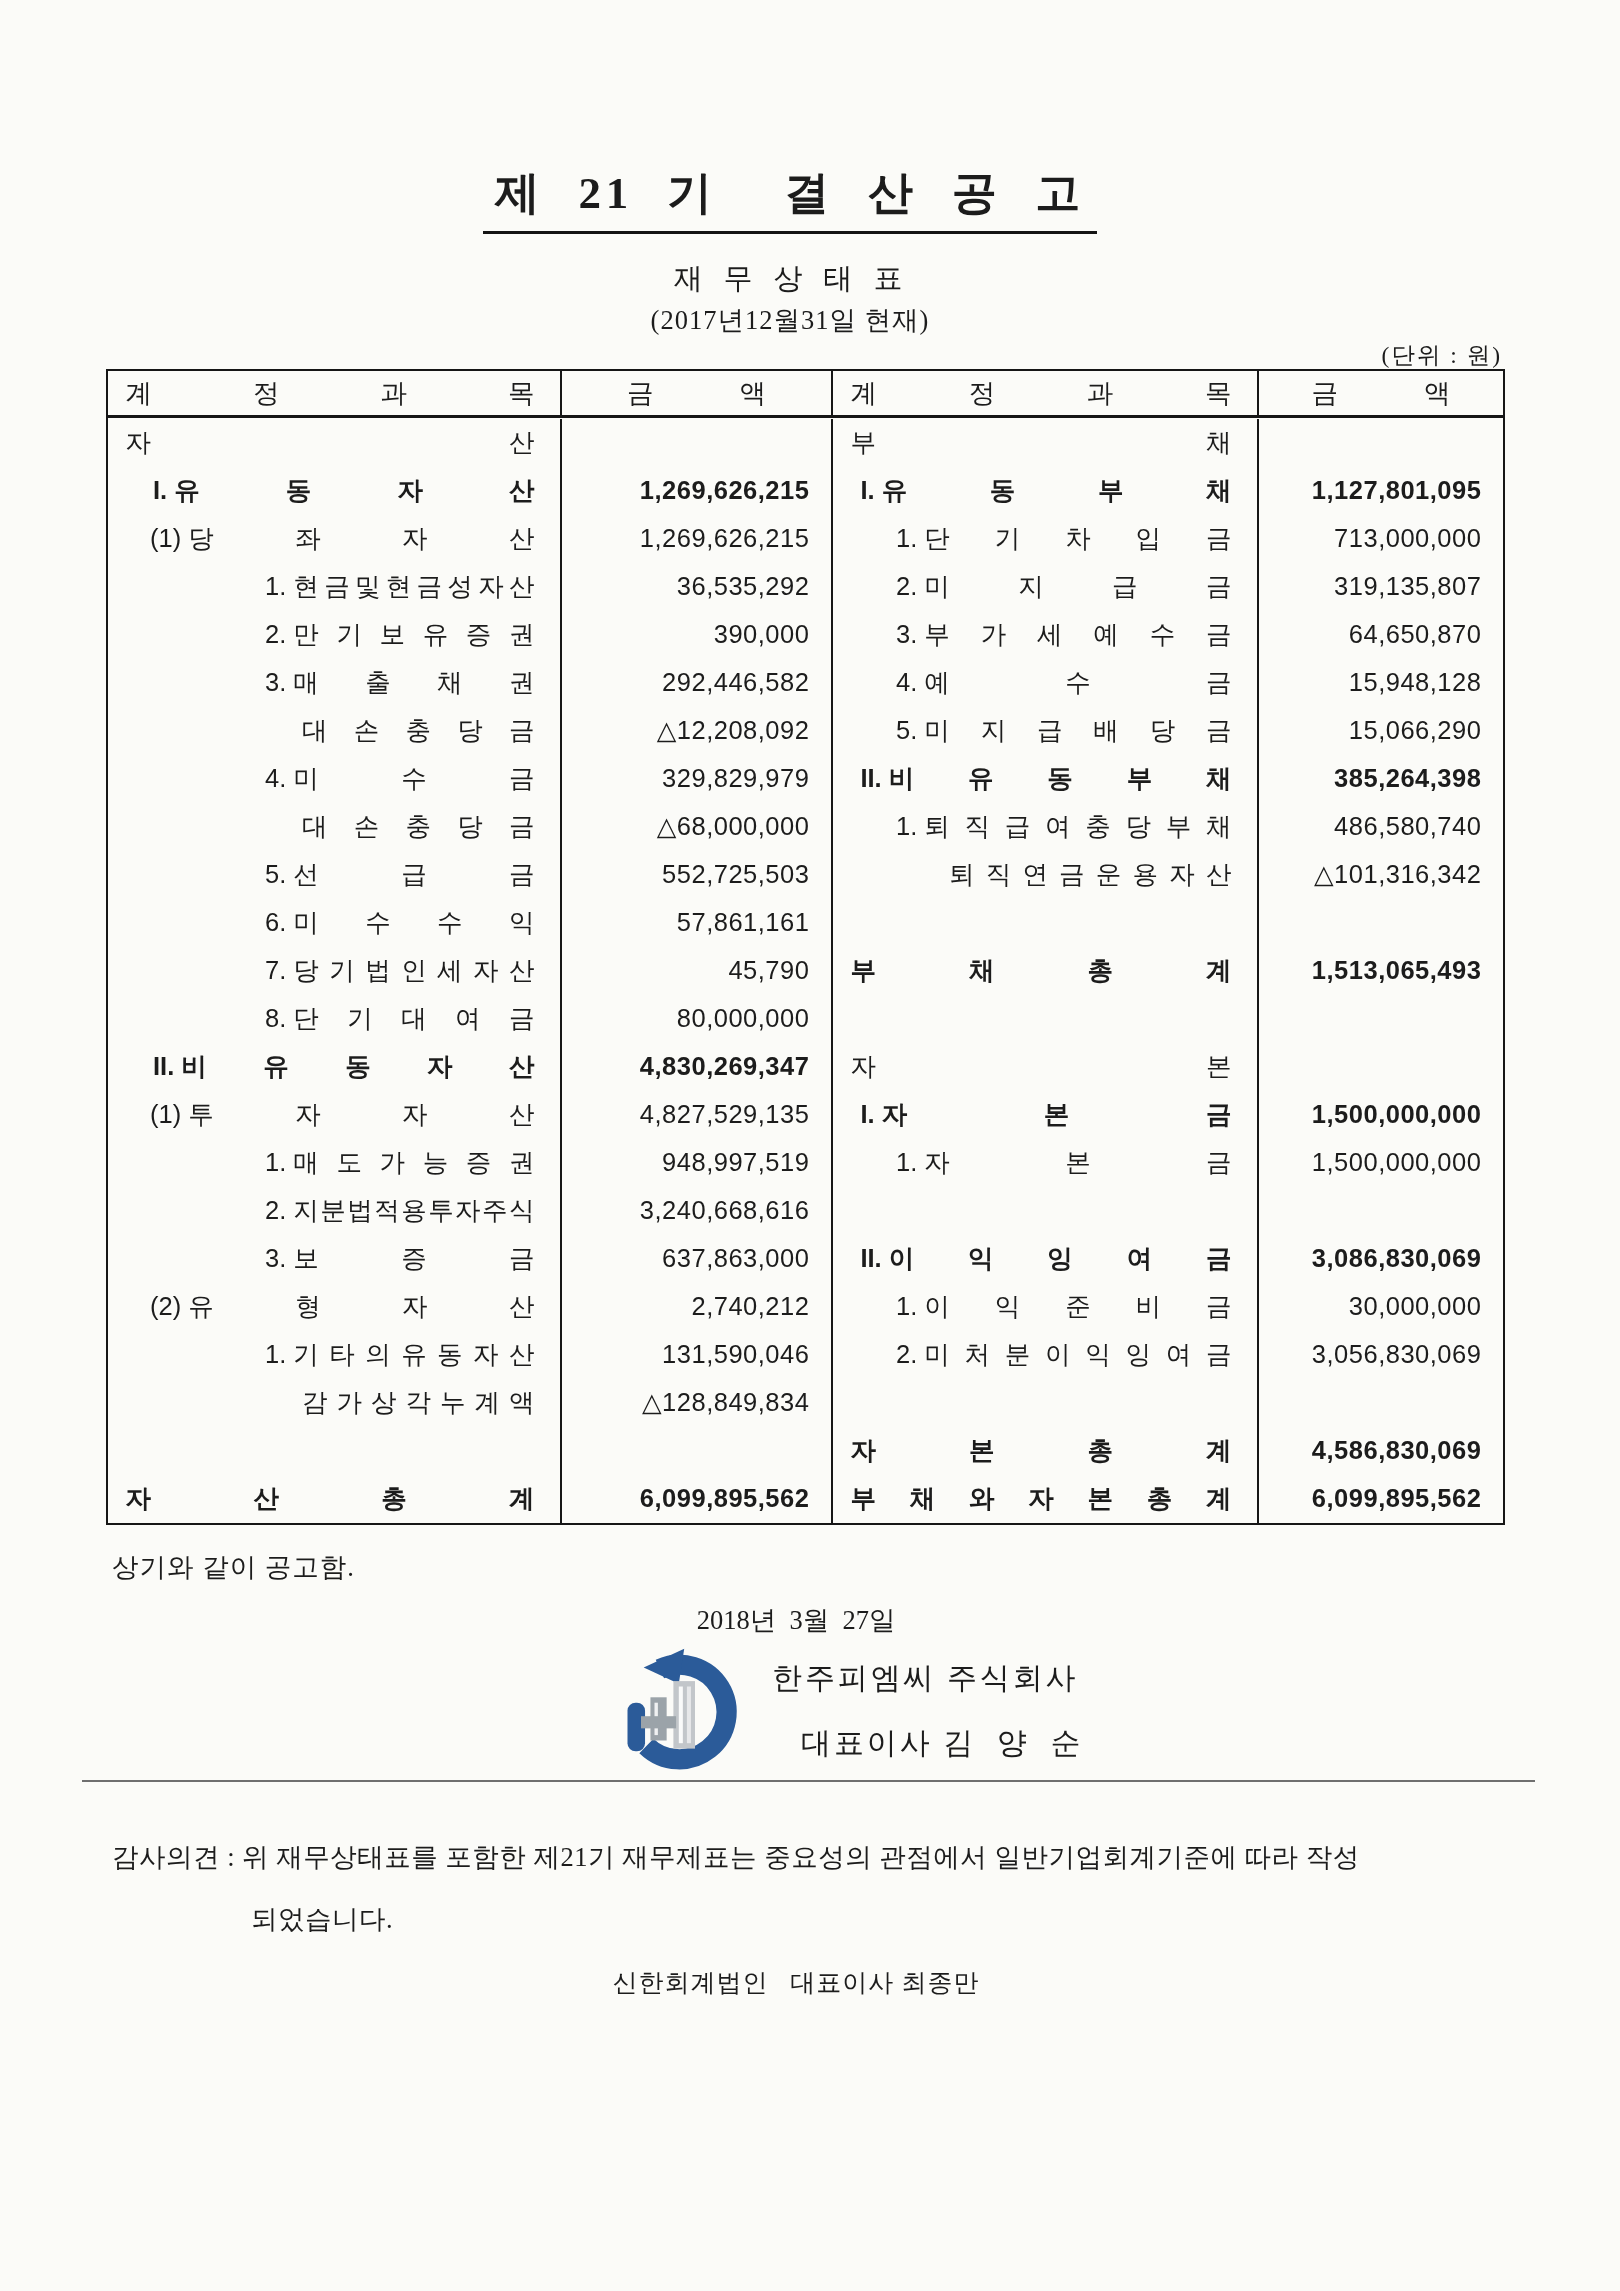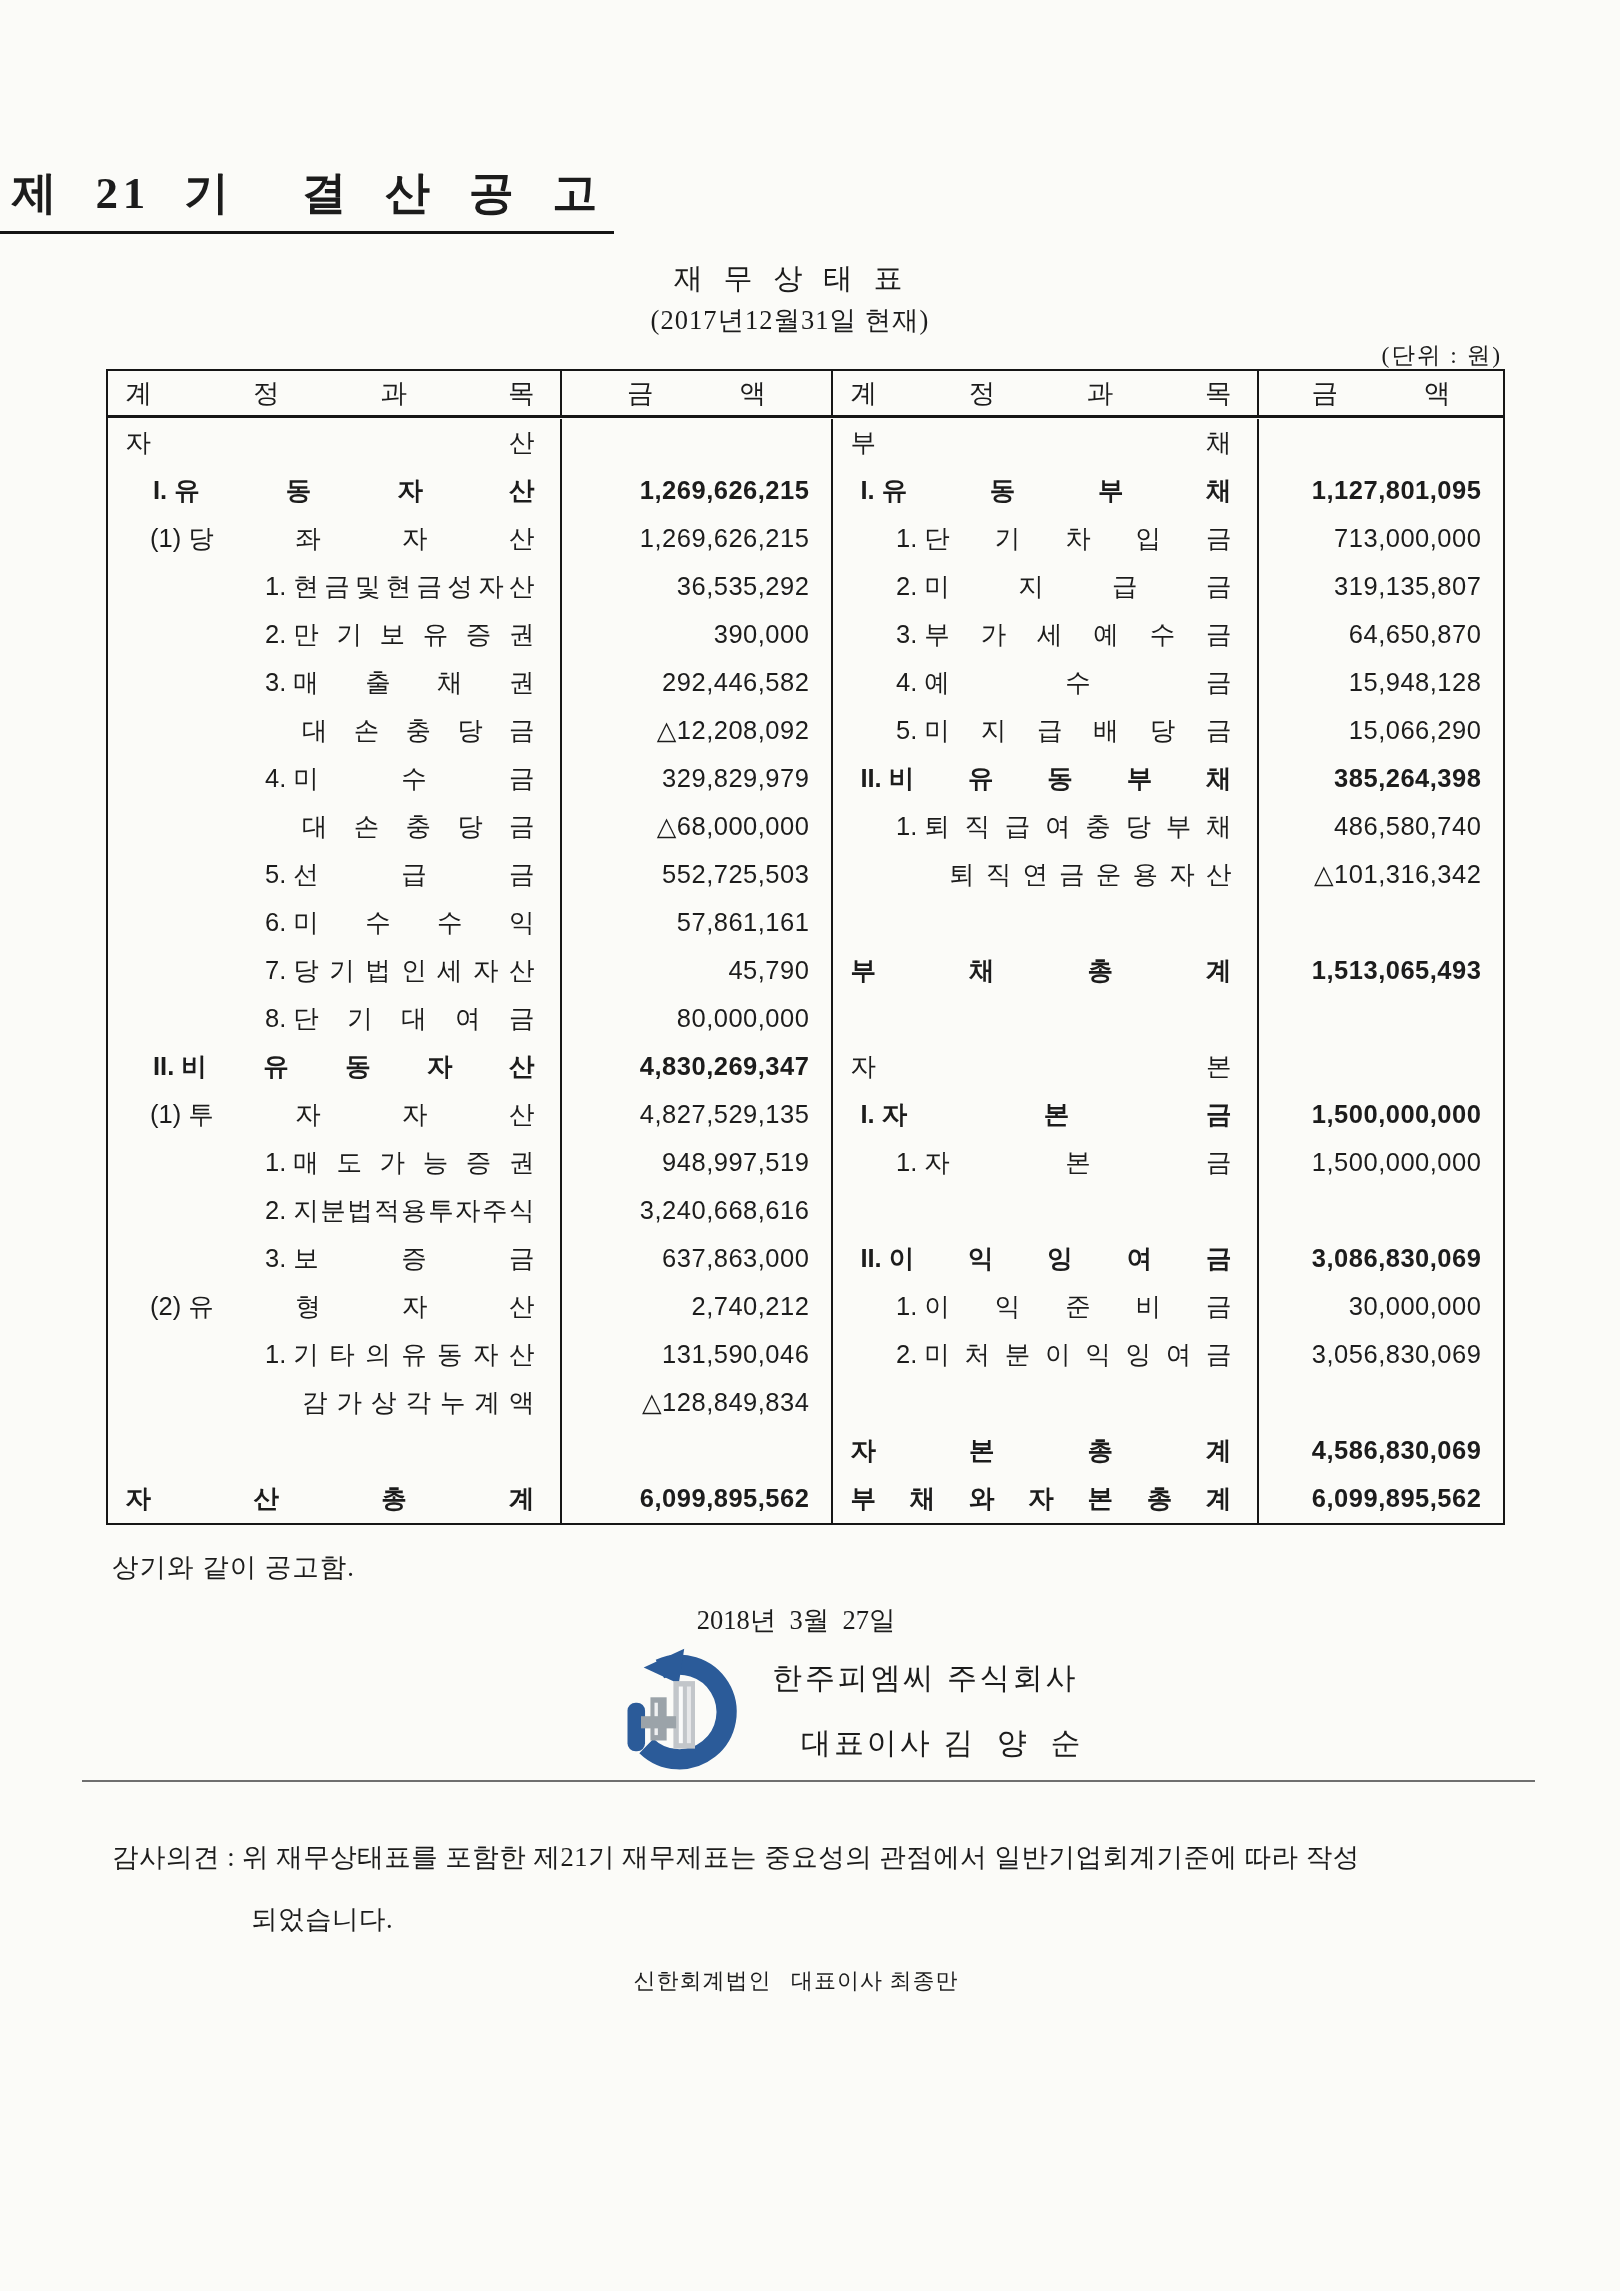--- a/index.html
+++ b/index.html
@@ -5,21 +5,21 @@
   html,body{margin:0;padding:0;}
   body{
     width:1620px;height:2292px;position:relative;
     background:#fbfbf8;color:#1c1c1c;
     font-family:"Liberation Sans",sans-serif;
     overflow:hidden;
   }
   .kserif{font-family:"Liberation Serif",serif;}
 
   
-  .title-row{position:absolute;top:163px;left:0;width:1580px;text-align:left;}
+  .title-row{position:absolute;top:163px;left:0;width:1580px;text-align:center;}
   .doc-title{
     display:inline-block;font-size:45px;font-weight:bold;
     letter-spacing:4.9px;word-spacing:17.6px;
     border-bottom:3.9px solid #141414;padding:0 11.8px 7.8px 11.8px;
     white-space:pre;
   }
   .subtitle-row{position:absolute;top:259px;left:0;width:1580px;text-align:center;}
   .doc-subtitle{font-size:29px;letter-spacing:3.9px;word-spacing:5.9px;white-space:pre;}
   .asof-row{position:absolute;top:302px;left:0;width:1580px;text-align:center;}
   .doc-asof{font-size:26.5px;letter-spacing:1px;white-space:pre;}
@@ -61,21 +61,21 @@
 
   
   .notice{position:absolute;left:112px;top:1549px;font-size:26.5px;letter-spacing:1px;white-space:pre;}
   .date-row{position:absolute;left:0;top:1602px;width:1592px;text-align:center;font-size:26.5px;white-space:pre;}
   .logo-box{position:absolute;left:614px;top:1645px;width:135px;height:137px;}
   .company-line{position:absolute;left:772px;top:1658px;font-size:30px;letter-spacing:2.9px;white-space:pre;}
   .ceo-line{position:absolute;left:772px;top:1723px;font-size:30px;letter-spacing:2.9px;white-space:pre;margin-left:29px;}
   .divider{position:absolute;left:82px;top:1780px;width:1453px;height:2px;background:#6f6f6f;}
   .audit-line1{position:absolute;left:112px;top:1839px;font-size:26.5px;letter-spacing:0.5px;white-space:pre;}
   .audit-line2{position:absolute;left:251px;top:1901px;font-size:26.5px;letter-spacing:0.5px;white-space:pre;}
-  .auditor-row{position:absolute;left:0;top:1966px;width:1592px;text-align:center;font-size:22px;letter-spacing:1px;white-space:pre;}
+  .auditor-row{position:absolute;left:0;top:1966px;width:1592px;text-align:center;font-size:25px;letter-spacing:1px;white-space:pre;}
 </style>
 </head>
 <body>
 
 <div>
 
   <div class="title-row">
     <span class="doc-title kserif">제 21 기  결 산 공 고</span>
   </div>
   <div class="subtitle-row">

